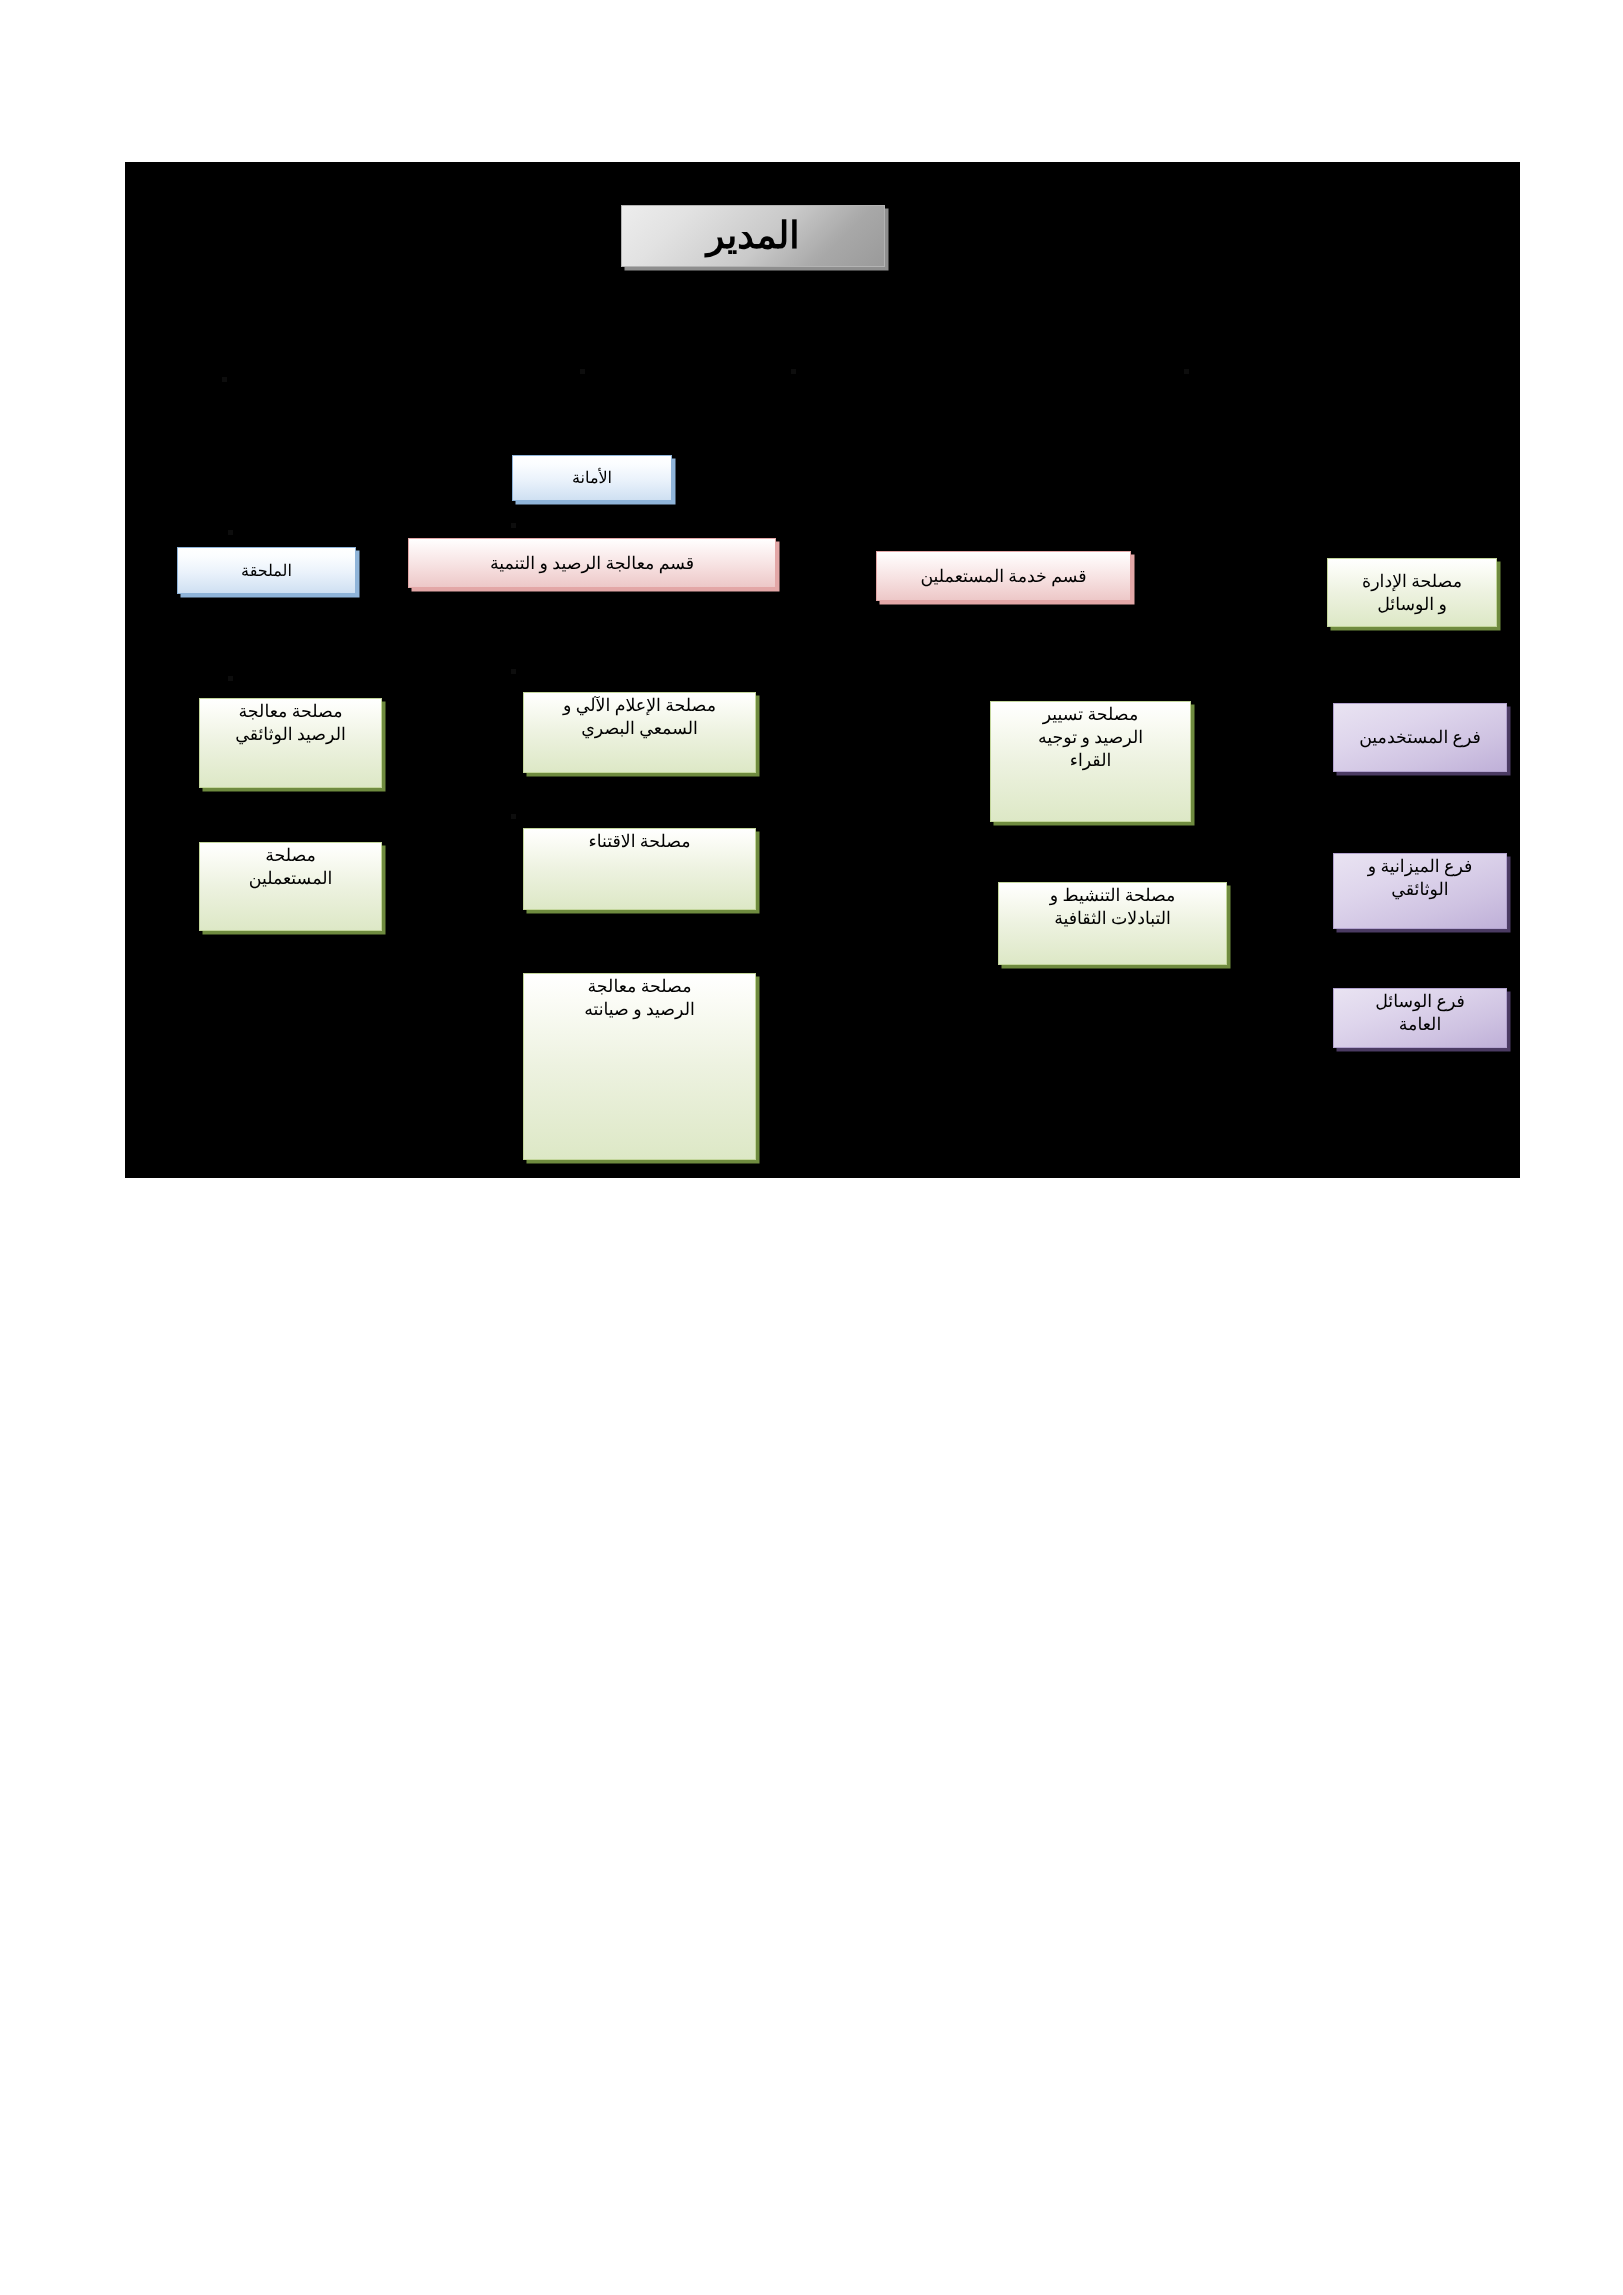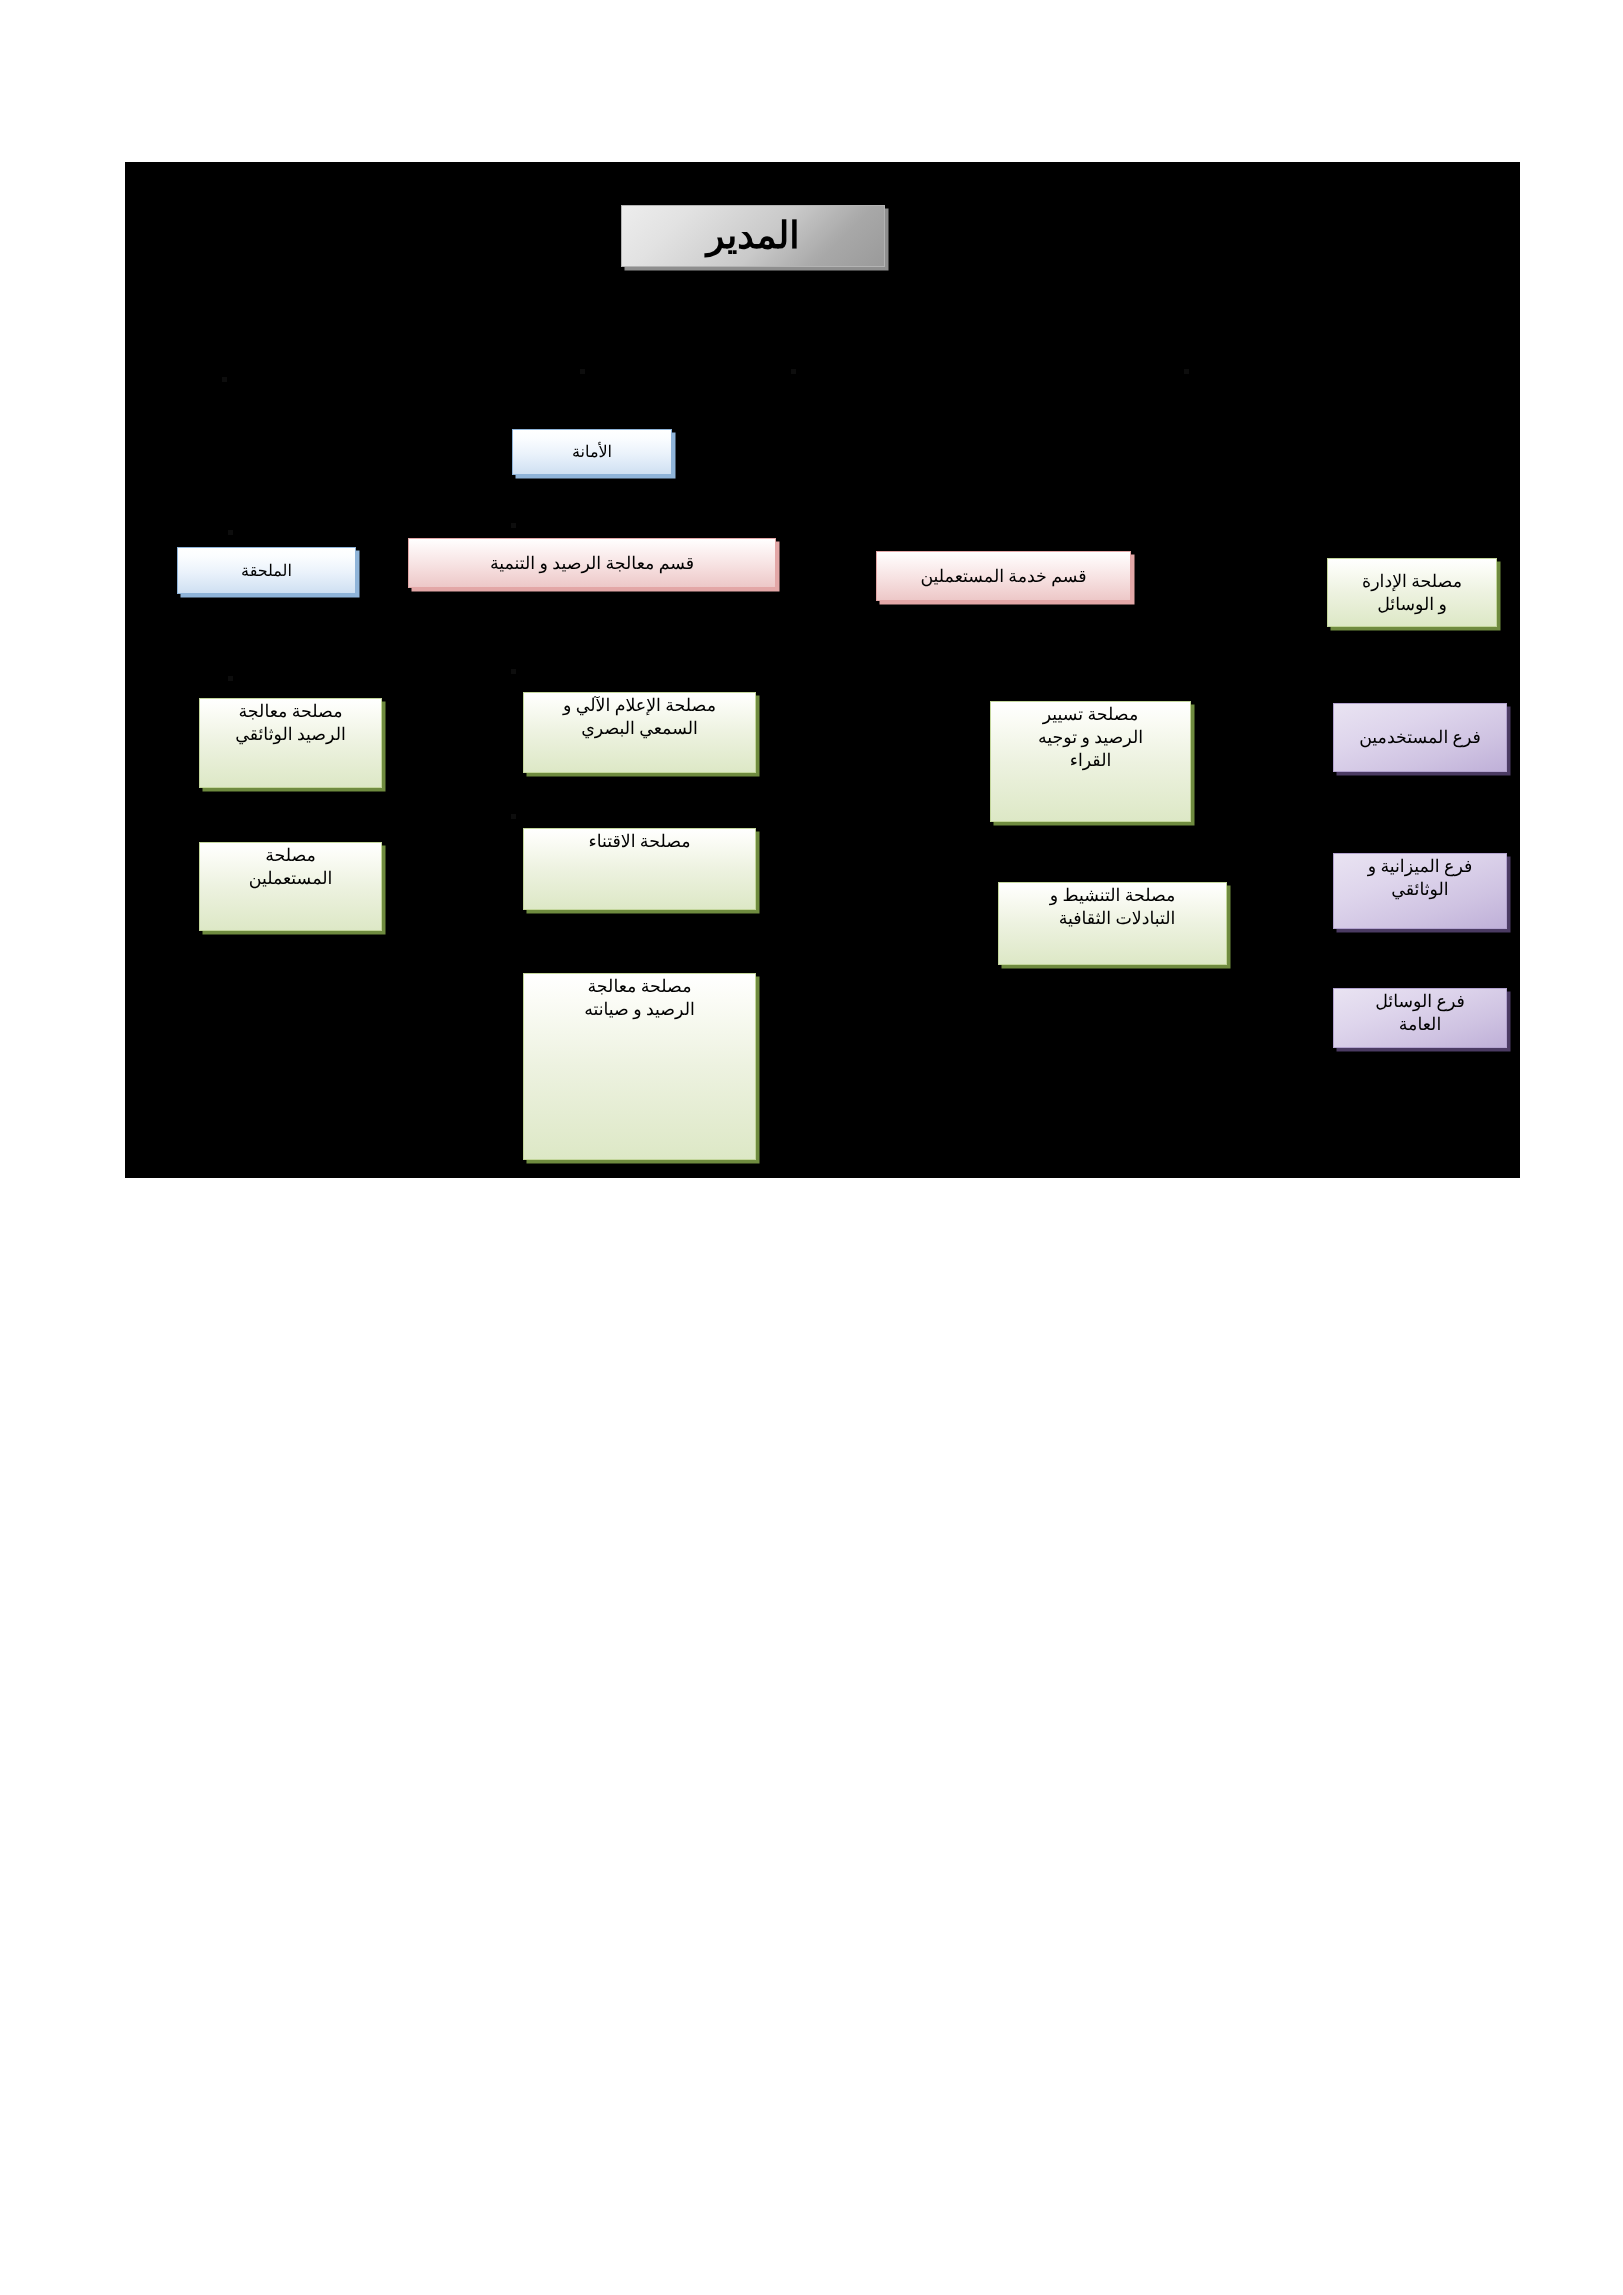--- a/index.html
+++ b/index.html
@@ -117,21 +117,21 @@
     <div class="stub" style="left:1059px; top:207px;"></div>
     <div class="stub" style="left:97px; top:215px;"></div>
     <div class="stub" style="left:103px; top:368px;"></div>
     <div class="stub" style="left:103px; top:514px;"></div>
     <div class="stub" style="left:386px; top:361px;"></div>
     <div class="stub" style="left:386px; top:507px;"></div>
     <div class="stub" style="left:386px; top:652px;"></div>
 
     <div class="node style-director" style="left:496px; top:43px; width:264px; height:62px;">المدير</div>
 
-    <div class="node style-blue" style="left:387px; top:267px; width:160px; height:46px;text-align:center;">الأمانة</div>
+    <div class="node style-blue" style="left:387px; top:293px; width:160px; height:46px;text-align:center;">الأمانة</div>
 
     <div class="node style-blue" style="left:52px; top:385px; width:179px; height:47px;">الملحقة</div>
 
     <div class="node style-pink" style="left:283px; top:376px; width:368px; height:50px;">قسم معالجة الرصيد و التنمية</div>
 
     <div class="node style-pink" style="left:751px; top:389px; width:255px; height:50px;">قسم خدمة المستعملين</div>
 
     <div class="node style-green" style="left:1202px; top:396px; width:170px; height:69px;">مصلحة الإدارة
 و الوسائل</div>
 
@@ -146,21 +146,21 @@
 
     <div class="node style-green top" style="left:398px; top:666px; width:233px; height:82px;">مصلحة الاقتناء</div>
 
     <div class="node style-green top" style="left:398px; top:811px; width:233px; height:187px;">مصلحة معالجة
 الرصيد و صيانته</div>
 
     <div class="node style-green top" style="left:865px; top:539px; width:201px; height:121px;">مصلحة تسيير
 الرصيد و توجيه
 القراء</div>
 
-    <div class="node style-green top" style="left:873px; top:720px; width:229px; height:83px;text-align:right;">مصلحة التنشيط و
+    <div class="node style-green top" style="left:873px; top:720px; width:229px; height:83px;">مصلحة التنشيط و
 التبادلات الثقافية</div>
 
     <div class="node style-purple" style="left:1208px; top:541px; width:174px; height:69px;">فرع المستخدمين</div>
 
     <div class="node style-purple top" style="left:1208px; top:691px; width:174px; height:76px;">فرع الميزانية و
 الوثائقي</div>
 
     <div class="node style-purple top" style="left:1208px; top:826px; width:174px; height:60px;">فرع الوسائل
 العامة</div>
 

